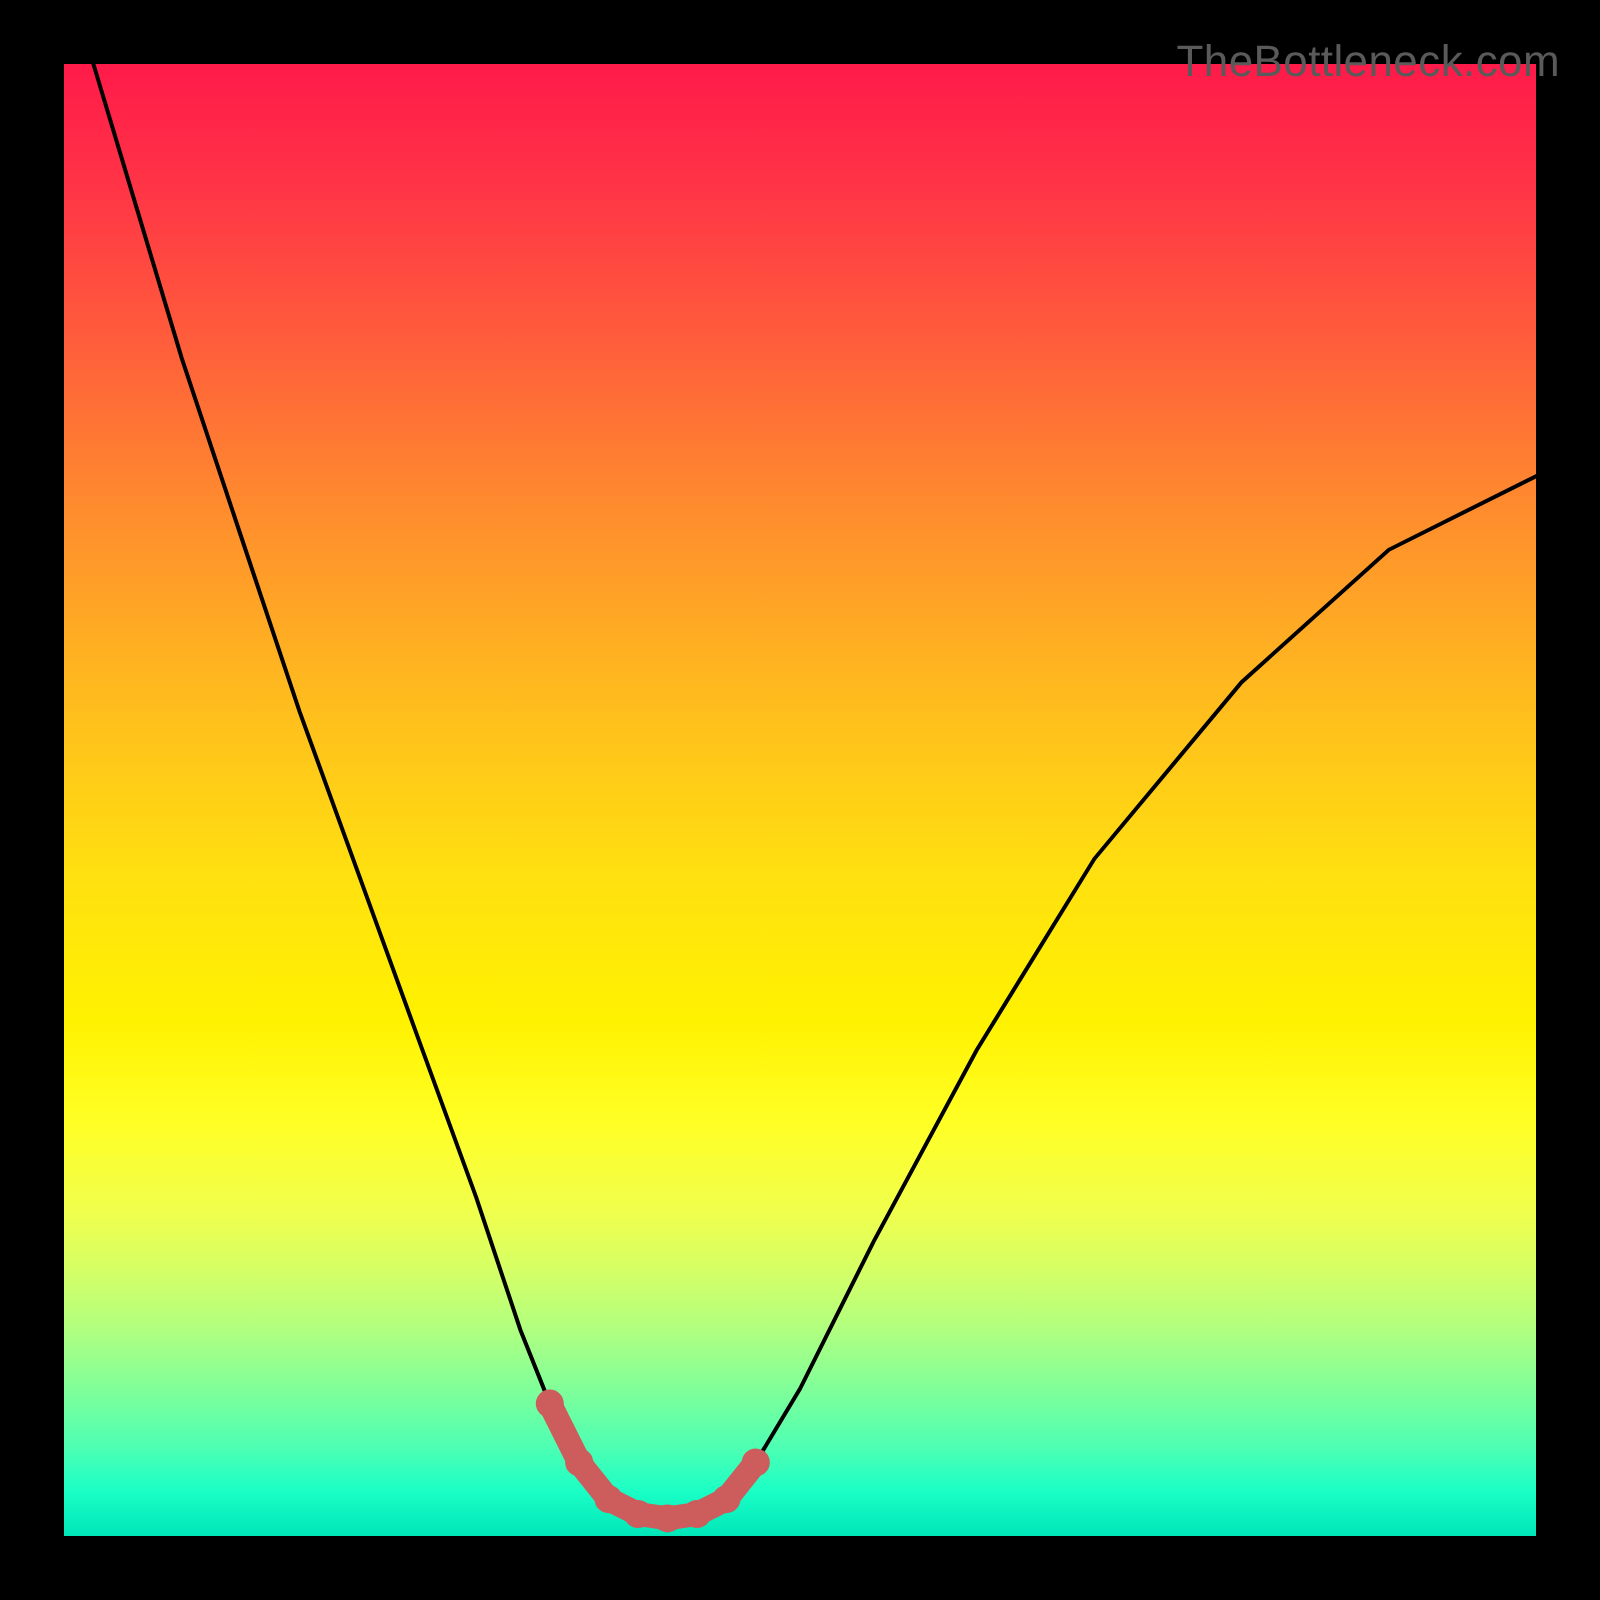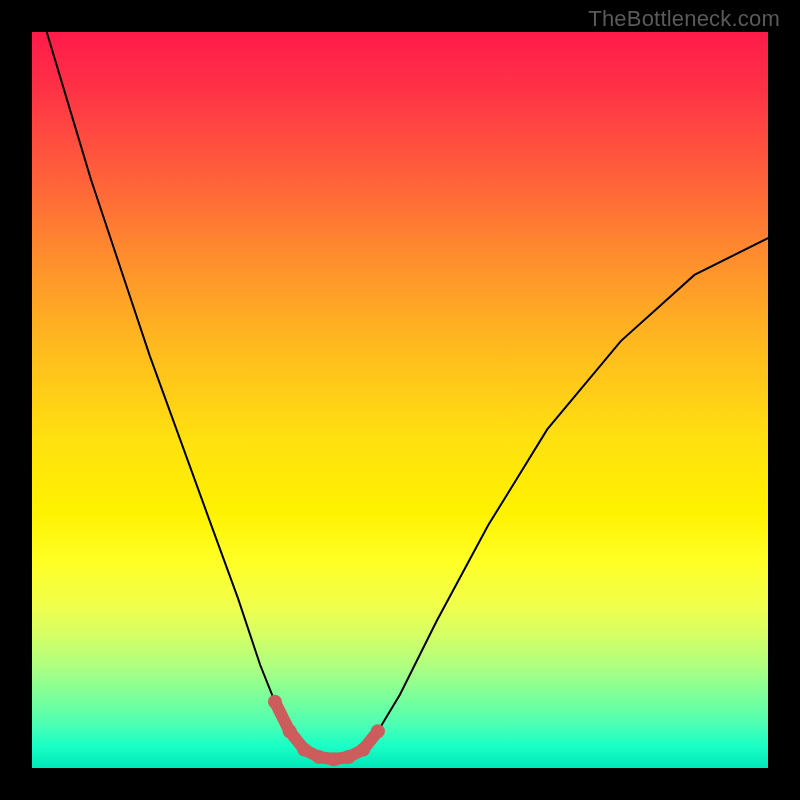--- a/index.html
+++ b/index.html
@@ -30,21 +30,21 @@
       #d4ff66 82%,
       #b0ff80 86%,
       #80ff99 90%,
       #4dffb3 94%,
       #1affc6 97%,
       #00e6b8 100%
     );
   }
   .watermark {
     position: absolute;
-    top: 6px;
+    top: 18px;
     right: 20px;
     color: #5a5a5a;
     font-size: 22px;
     font-weight: 500;
     letter-spacing: 0.2px;
     z-index: 10;
   }
   svg.curve {
     position: absolute;
     left: 0;

